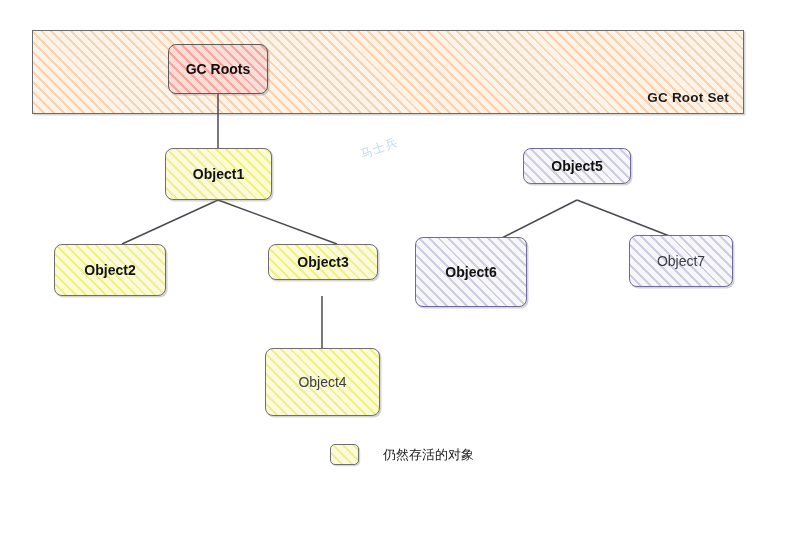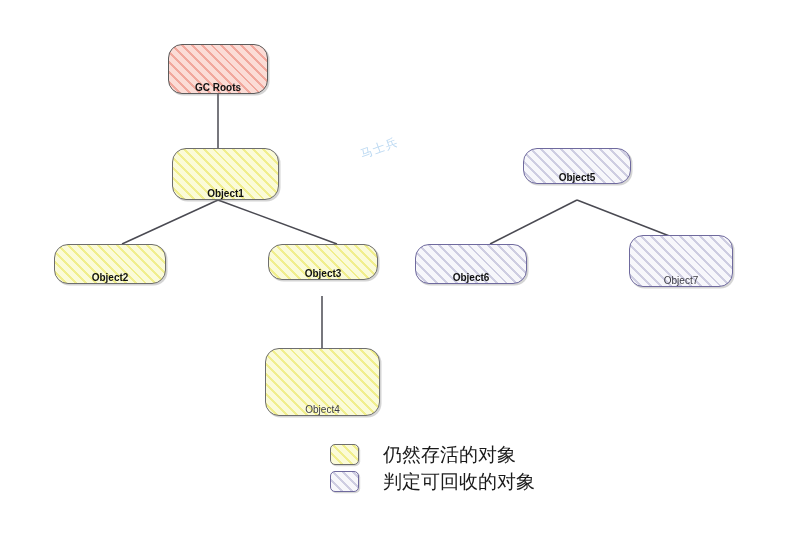--- a/index.html
+++ b/index.html
@@ -53,26 +53,26 @@
     font-size: 13.5px;
     font-weight: bold;
     color: #1a1a1a;
     letter-spacing: 0.2px;
   }
 
   
   .node {
     position: absolute;
     box-sizing: border-box;
-    border-radius: 14px;
+    border-radius: 8px;
     display: flex;
-    align-items: flex-end;
+    align-items: center;
     justify-content: center;
     text-align: center;
-    font-size: 10px;
+    font-size: 14px;
     box-shadow: 1.5px 1.5px 0 rgba(120,120,120,0.32);
   }
 
   
   .node.red {
     border: 1.6px solid #5c5c5c;
     background-color: #fbdcd6;
     background-image: repeating-linear-gradient(
         45deg,
         rgba(233, 125, 110, 0.55) 0px,
@@ -146,21 +146,21 @@
     background-color: #f7f7fb;
     background-image: repeating-linear-gradient(
         45deg,
         rgba(150, 148, 190, 0.42) 0px,
         rgba(150, 148, 190, 0.42) 2px,
         rgba(255,255,255,0) 2px,
         rgba(255,255,255,0) 7px);
   }
   .legend-text {
     margin-left: 24px;
-    font-size: 19px;
+    font-size: 13px;
     color: #1a1a1a;
     white-space: nowrap;
     font-family: "DejaVu Sans", "Liberation Sans", sans-serif;
   }
 
   
   .watermark {
     position: absolute;
     left: 360px;
     top: 140px;
@@ -169,63 +169,62 @@
     transform: rotate(-20deg);
     letter-spacing: 1px;
     user-select: none;
   }
 </style>
 </head>
 <body>
 
 <div id="canvas">
 
+  <div class="root-set">
+    <span class="root-set-label">GC Root Set</span>
+  </div>
 
   <svg id="edges">
       <line x1="218" y1="94" x2="218" y2="148" stroke="#4a4a52" stroke-width="1.5"></line>
       <line x1="218" y1="200" x2="122" y2="244" stroke="#4a4a52" stroke-width="1.5"></line>
       <line x1="218" y1="200" x2="337" y2="244" stroke="#4a4a52" stroke-width="1.5"></line>
       <line x1="322" y1="296" x2="322" y2="348" stroke="#4a4a52" stroke-width="1.5"></line>
       <line x1="577" y1="200" x2="490" y2="244" stroke="#4a4a52" stroke-width="1.5"></line>
       <line x1="577" y1="200" x2="690" y2="244" stroke="#4a4a52" stroke-width="1.5"></line>
     </svg>
 
   <div class="watermark">马士兵</div>
 
   <div id="nodes">
       <div class="node red bold" style="left: 168px; top: 44px; width: 100px; height: 50px;">
         <span>GC Roots</span>
       </div>
-      <div class="node yellow bold" style="left: 165px; top: 148px; width: 107px; height: 52px; margin-left: 7px;">
+      <div class="node yellow bold" style="left: 165px; top: 148px; width: 107px; height: 52px;">
         <span>Object1</span>
       </div>
-      <div class="node yellow bold" style="left: 54px; top: 244px; width: 112px; height: 40px;">
+      <div class="node yellow bold" style="left: 54px; top: 244px; width: 112px; height: 52px;">
         <span>Object2</span>
       </div>
       <div class="node yellow bold" style="left: 268px; top: 244px; width: 110px; height: 36px;">
         <span>Object3</span>
       </div>
       <div class="node yellow light" style="left: 265px; top: 348px; width: 115px; height: 68px;">
         <span>Object4</span>
       </div>
       <div class="node purple bold" style="left: 523px; top: 148px; width: 108px; height: 36px;">
         <span>Object5</span>
       </div>
-      <div class="node purple bold" style="left: 415px; top: 244px; width: 112px; height: 40px;">
+      <div class="node purple bold" style="left: 415px; top: 237px; width: 112px; height: 70px;">
         <span>Object6</span>
       </div>
       <div class="node purple light" style="left: 629px; top: 235px; width: 104px; height: 52px;">
         <span>Object7</span>
       </div>
     </div>
 
   <div class="legend">
     <div class="legend-row">
       <span class="legend-swatch yellow"></span>
       <span class="legend-text">仍然存活的对象</span>
     </div>
-    <div class="legend-row">
-      <span class="legend-swatch purple"></span>
-      <span class="legend-text">判定可回收的对象</span>
-    </div>
   </div>
 
 </div>
 
 </body></html>

